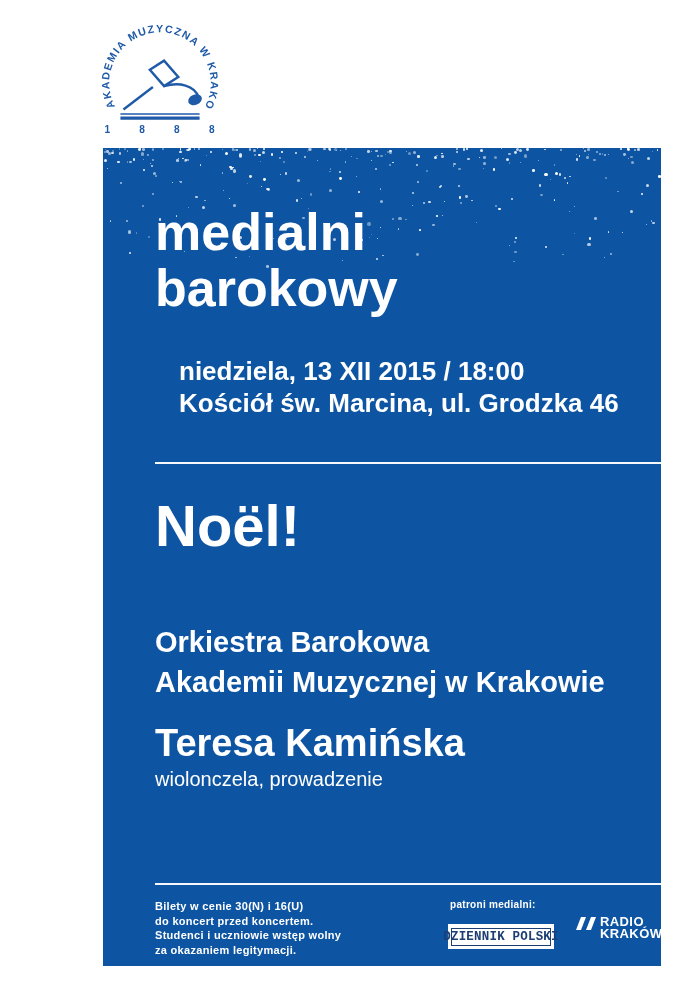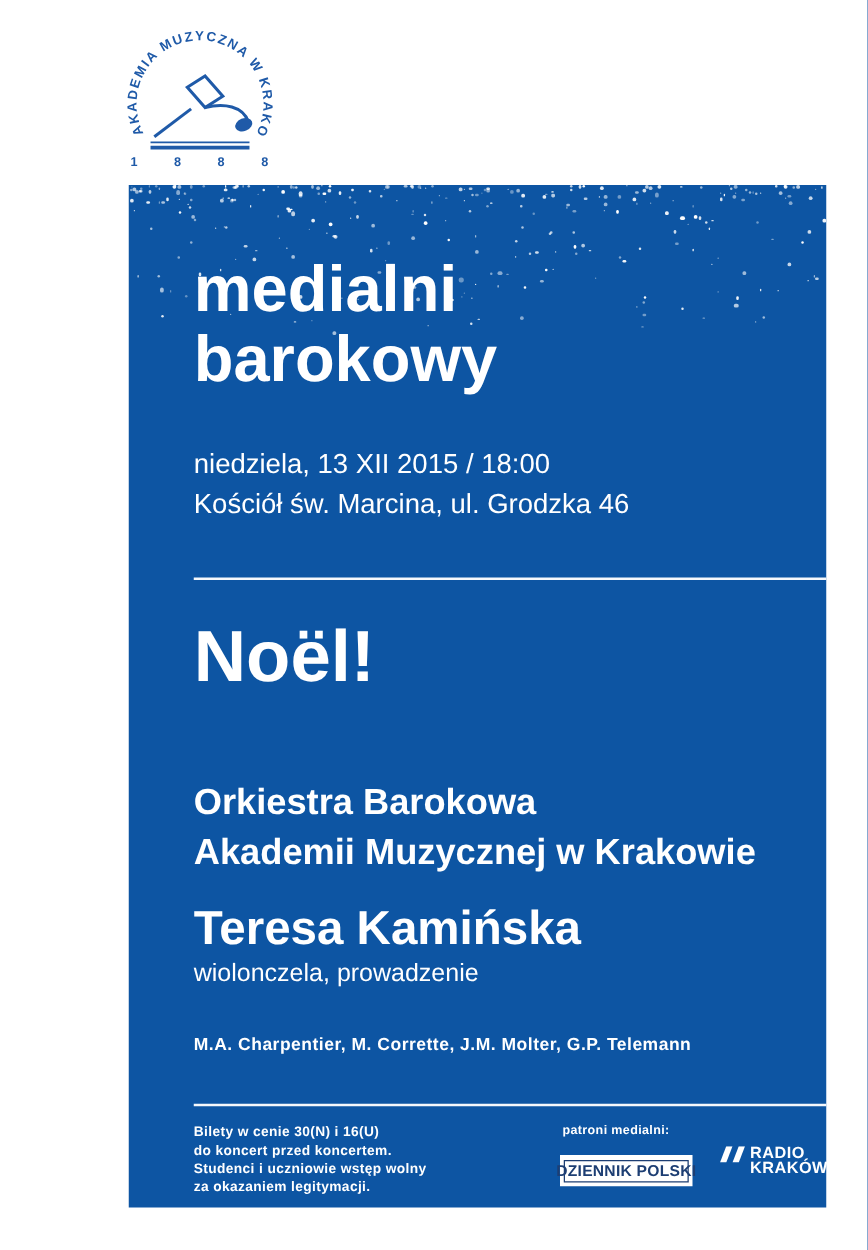--- a/index.html
+++ b/index.html
@@ -24,41 +24,41 @@
   
   .panel{
     position:absolute;left:103px;top:148px;width:558px;height:818px;
     background:var(--panel-blue);
     color:#ffffff;
   }
   .snow{position:absolute;left:0;top:0;width:558px;height:135px;overflow:hidden;pointer-events:none;}
   .snow i{position:absolute;display:block;background:#ffffff;border-radius:50%;}
   .block{position:absolute;left:52px;}
   .title{top:56px;font-size:52px;line-height:56px;font-weight:bold;letter-spacing:0px;}
-  .datevenue{top:207px;font-size:22px;line-height:32px;font-weight:normal;}
+  .datevenue{top:207px;font-size:26px;line-height:32px;font-weight:bold;margin-left:24px;}
   .rule{position:absolute;left:52px;width:506px;height:2px;background:#ffffff;opacity:.96;}
   .rule-1{top:314px;}
   .rule-2{top:735px;}
   .noel{top:347px;font-size:58px;line-height:62px;font-weight:bold;}
   .ensemble{top:474px;font-size:29px;line-height:40px;font-weight:bold;}
   .soloist-name{top:574px;font-size:38px;line-height:42px;font-weight:bold;}
   .soloist-role{top:618px;font-size:20px;line-height:26px;font-weight:normal;}
   .composers{top:678px;font-size:14px;line-height:18px;font-weight:bold;letter-spacing:.4px;}
   
   .tickets{top:751px;font-size:11px;line-height:14.5px;font-weight:bold;letter-spacing:.3px;}
   .patrons-label{position:absolute;left:347px;top:751px;font-size:10px;font-weight:bold;letter-spacing:.3px;}
   .dp-box{
     position:absolute;left:345px;top:776px;width:106px;height:25px;
     background:#ffffff;display:flex;align-items:center;justify-content:center;
   }
   .dp-inner{
     width:100px;height:18px;border:1px solid var(--dp-text);
     display:flex;align-items:center;justify-content:center;
     color:var(--dp-text);
-    font-family:Liberation Sans, sans-serif;font-weight:bold;font-size:12.5px;
+    font-family:Liberation Mono, monospace;font-weight:bold;font-size:12.5px;
     letter-spacing:.2px;white-space:nowrap;
   }
   .rk{position:absolute;left:473px;top:768px;display:flex;align-items:flex-start;}
   .rk svg{width:22px;height:13px;margin-top:1px;}
   .rk-text{margin-left:2px;font-weight:bold;font-size:13px;line-height:12px;letter-spacing:.4px;}
 </style>
 </head>
 <body>
 
 <div class="logo">
@@ -401,21 +401,20 @@
   <div class="block noel">Noël!</div>
 
   <div class="block soloist-name">Teresa Kamińska</div>
 
   <div class="block ensemble">
     <div>Orkiestra Barokowa</div>
     <div>Akademii Muzycznej w Krakowie</div>
   </div>
   <div class="block soloist-role">wiolonczela, prowadzenie</div>
 
-  <div class="block composers">M.A. Charpentier, M. Corrette, J.M. Molter, G.P. Telemann</div>
 
   <div class="rule rule-2"></div>
 
   <div class="block tickets">
     <div>Bilety w cenie 30(N) i 16(U)</div>
     <div>do koncert przed koncertem.</div>
     <div>Studenci i uczniowie wstęp wolny</div>
     <div>za okazaniem legitymacji.</div>
   </div>
 

